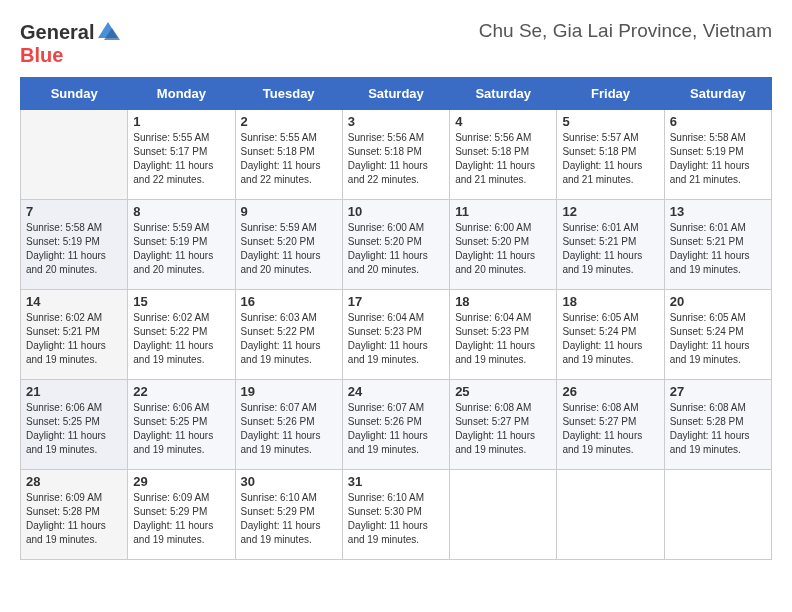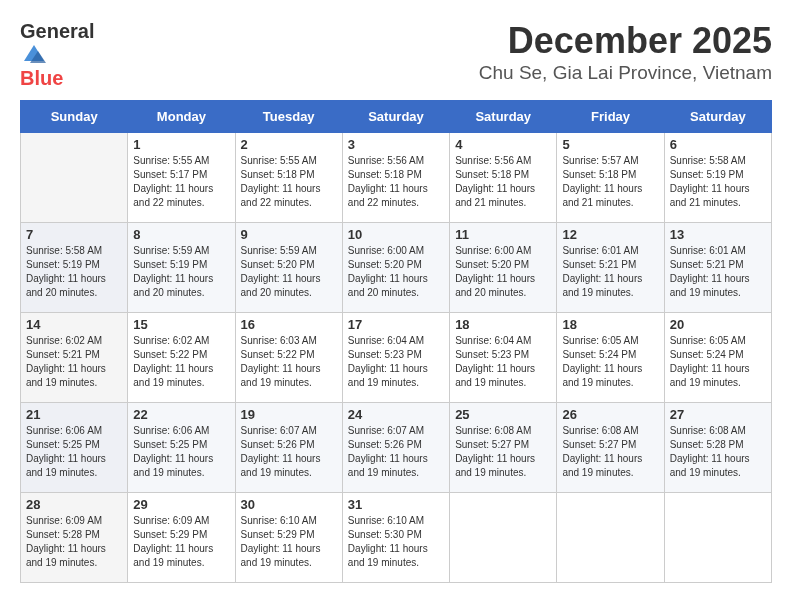--- a/index.html
+++ b/index.html
@@ -16,22 +16,21 @@
       align-items: flex-start;
       margin-bottom: 10px;
     }
     .logo {
       display: flex;
       flex-direction: column;
       align-items: flex-start;
     }
     .logo-text {
       display: flex;
-      align-items: flex-start;
-      flex-direction: column;
+      align-items: center;
     }
     .logo-general {
       font-size: 20px;
       font-weight: bold;
       color: #333;
     }
     .logo-blue {
       font-size: 20px;
       font-weight: bold;
       color: #ef4444;
@@ -102,21 +101,20 @@
     <div class="logo-text">
       <span class="logo-general">General</span>
       <svg class="logo-icon" viewBox="0 0 24 24" fill="none">
         <polygon points="12,2 22,18 2,18" fill="#4a90d9"></polygon>
         <polygon points="16,8 24,20 8,20" fill="#2a5fa0" opacity="0.7"></polygon>
       </svg>
     </div>
     <span class="logo-blue">Blue</span>
   </div>
   <div class="title-section">
-    <div class="month-title">December 2025</div>
     <div class="location">Chu Se, Gia Lai Province, Vietnam</div>
   </div>
 </div>
 
 <table>
   <thead>
     <tr>
     <th>Sunday</th>
         <th>Monday</th>
         <th>Tuesday</th>

